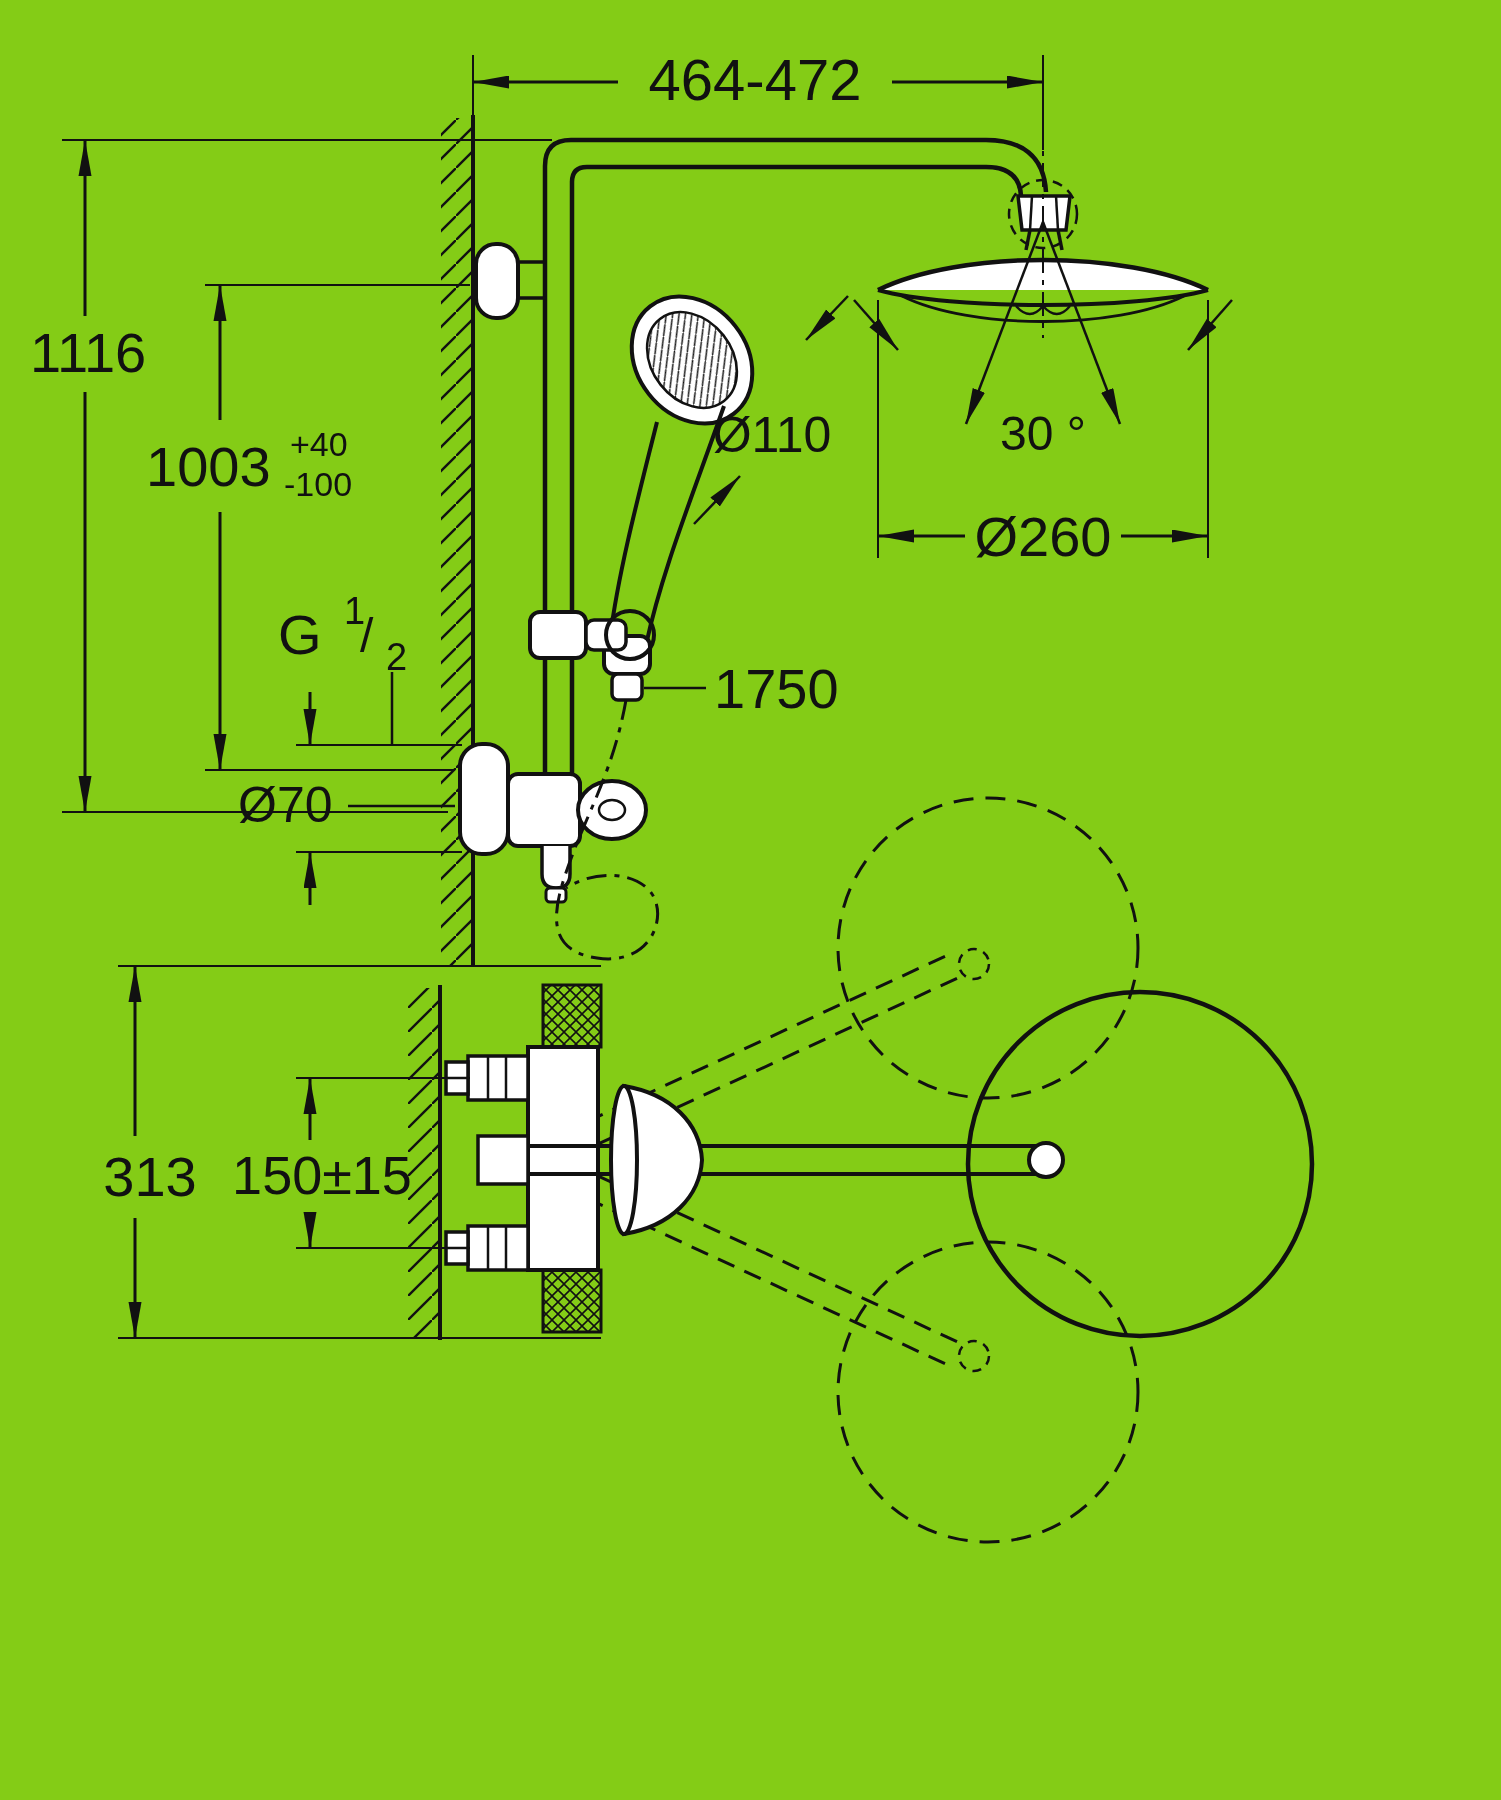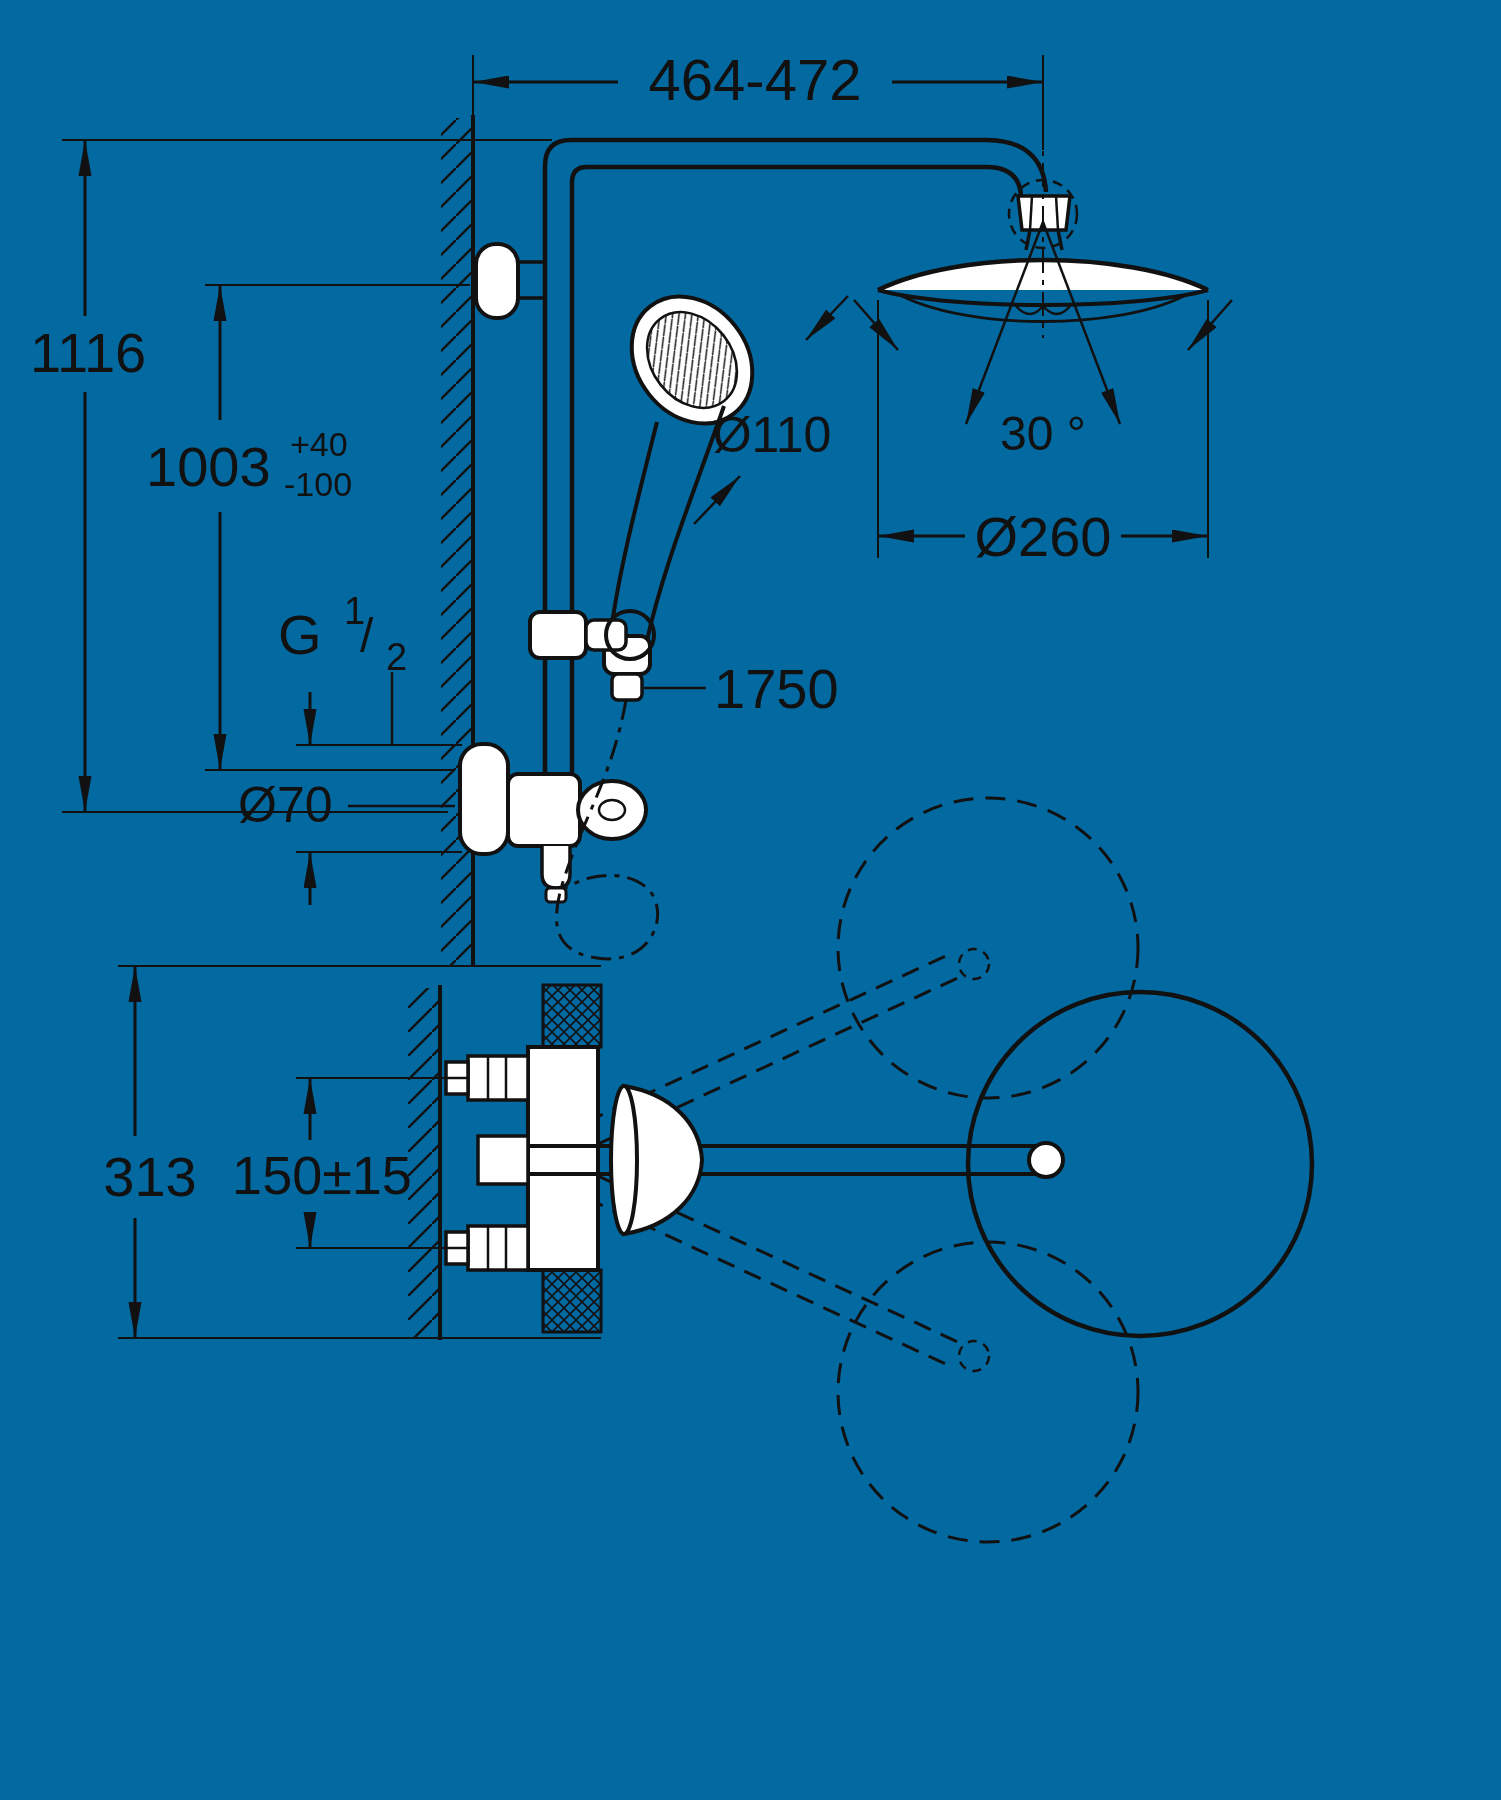--- a/index.html
+++ b/index.html
@@ -1,16 +1,16 @@
 <!DOCTYPE html>
 <html><head>
 <meta charset="utf-8">
 <style>
   html,body{margin:0;padding:0;background:#fff;}
-  .canvas{position:relative;width:1501px;height:1800px;background:#0369a1;overflow:hidden;}
+  .canvas{position:relative;width:1501px;height:1800px;background:#84cc16;overflow:hidden;}
   svg{position:absolute;left:0;top:0;}
   text{font-family:"Liberation Sans","DejaVu Sans",sans-serif;fill:#111;}
 </style>
 </head>
 <body>
 
 <div class="canvas">
 <svg width="1501" height="1800" viewBox="0 0 1501 1800">
   <defs>
     <marker id="arr" markerWidth="38" markerHeight="15" refX="36" refY="6.5" orient="auto" markerUnits="userSpaceOnUse">

